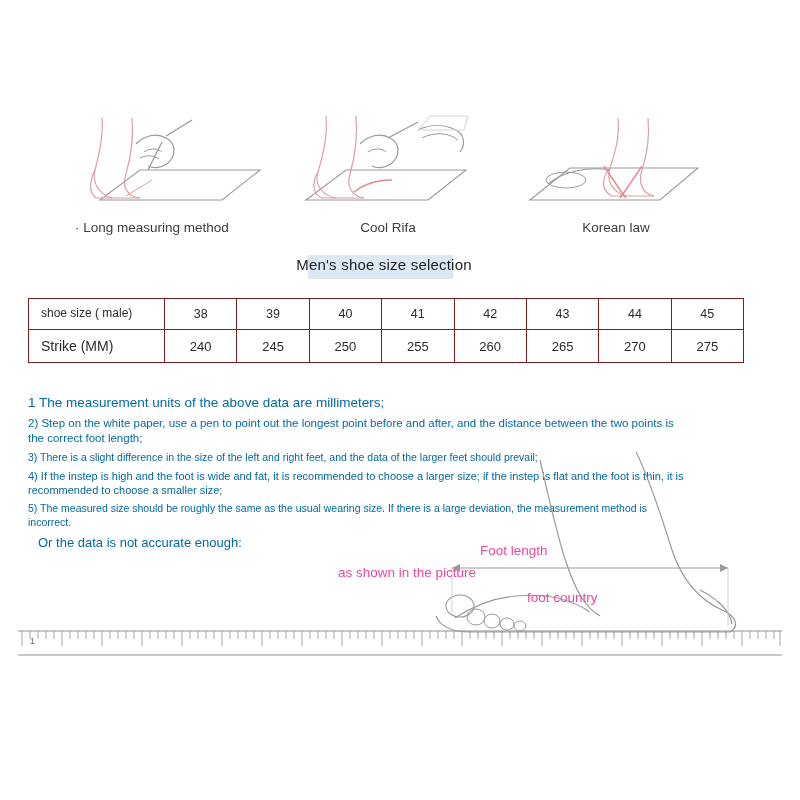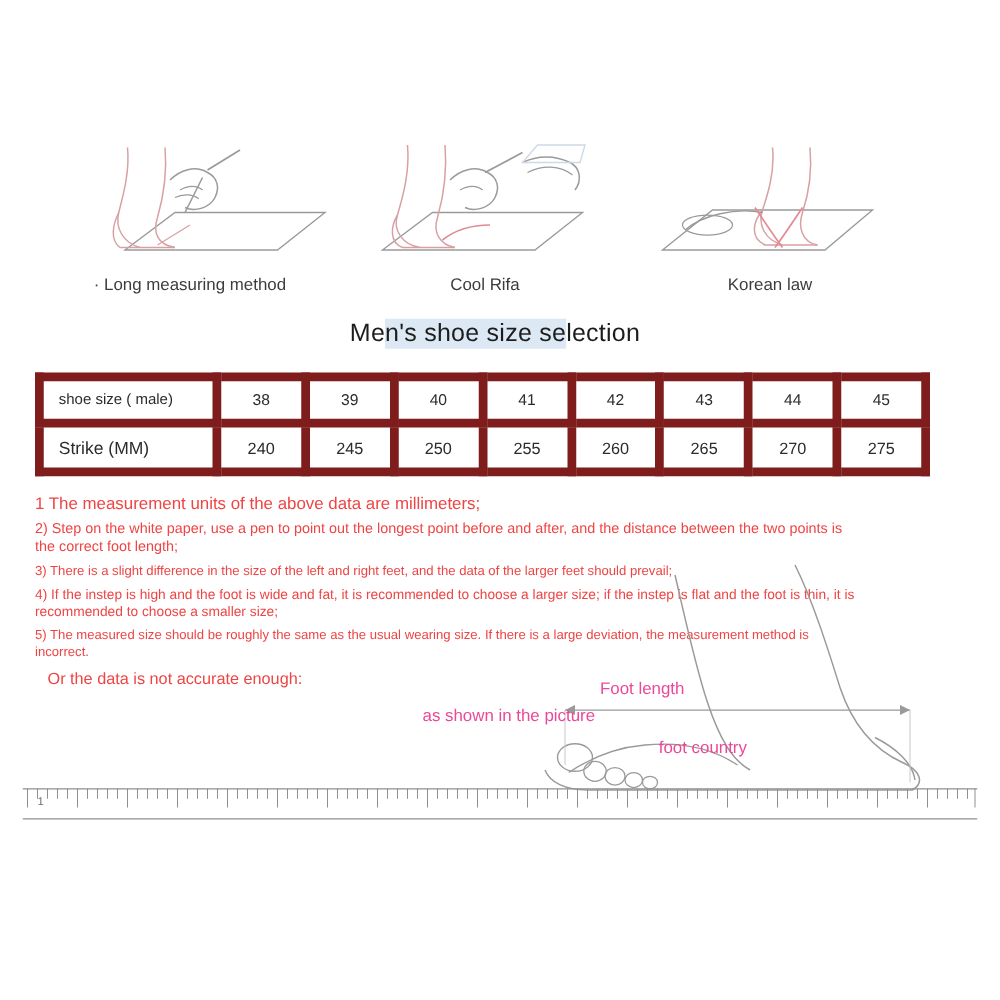--- a/index.html
+++ b/index.html
@@ -60,40 +60,40 @@
   .title-band {
     position: absolute;
     left: 308px;
     top: 255px;
     width: 145px;
     height: 24px;
     background: #dce9f5;
   }
   .title-text {
     position: absolute;
-    left: 176px;
+    left: 164px;
     top: 256px;
     width: 440px;
     text-align: center;
-    font-size: 20px;
+    font-size: 15px;
     color: #1d1d1d;
     letter-spacing: .2px;
   }
 
   
   .size-table {
     position: absolute;
     left: 28px;
     top: 298px;
     width: 716px;
     border-collapse: collapse;
     table-layout: fixed;
   }
   .size-table td {
-    border: 7px solid #7f1d1d;
+    border: 1px solid #7f1d1d;
     height: 28px;
     text-align: center;
     font-size: 12.5px;
     color: #2b2b2b;
   }
   .size-table td.head {
     width: 122px;
     text-align: left;
     padding-left: 12px;
     line-height: 1.15;
@@ -103,21 +103,21 @@
   .size-table tr.row2 td { height: 30px; font-size: 13px; }
 
   
   .notes {
     position: absolute;
     left: 28px;
     top: 394px;
     width: 660px;
   }
   .note {
-    color: #ef4444;
+    color: #0369a1;
     line-height: 1.28;
   }
   .note.n1 { font-size: 13.5px; margin-bottom: 5px; }
   .note.n2 { font-size: 11.5px; margin-bottom: 5px; }
   .note.n3 { font-size: 10.5px; margin-bottom: 5px; }
   .note.n4 { font-size: 11px;  margin-bottom: 5px; }
   .note.n5 { font-size: 10.5px; margin-bottom: 6px; }
   .note.n6 { font-size: 13px; padding-left: 10px; }
 
   

